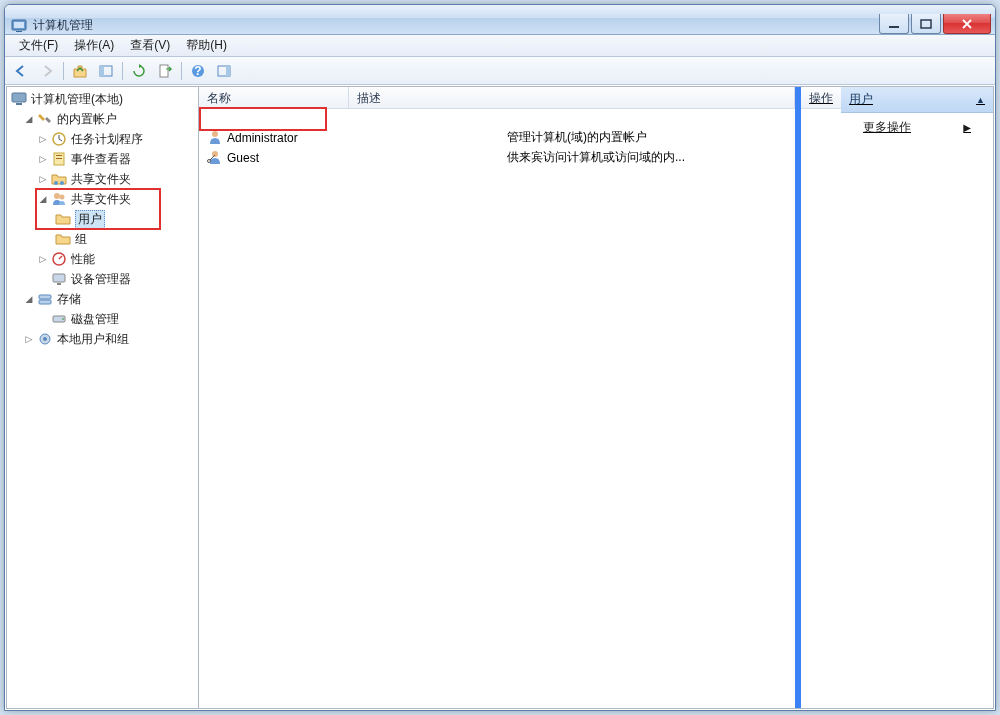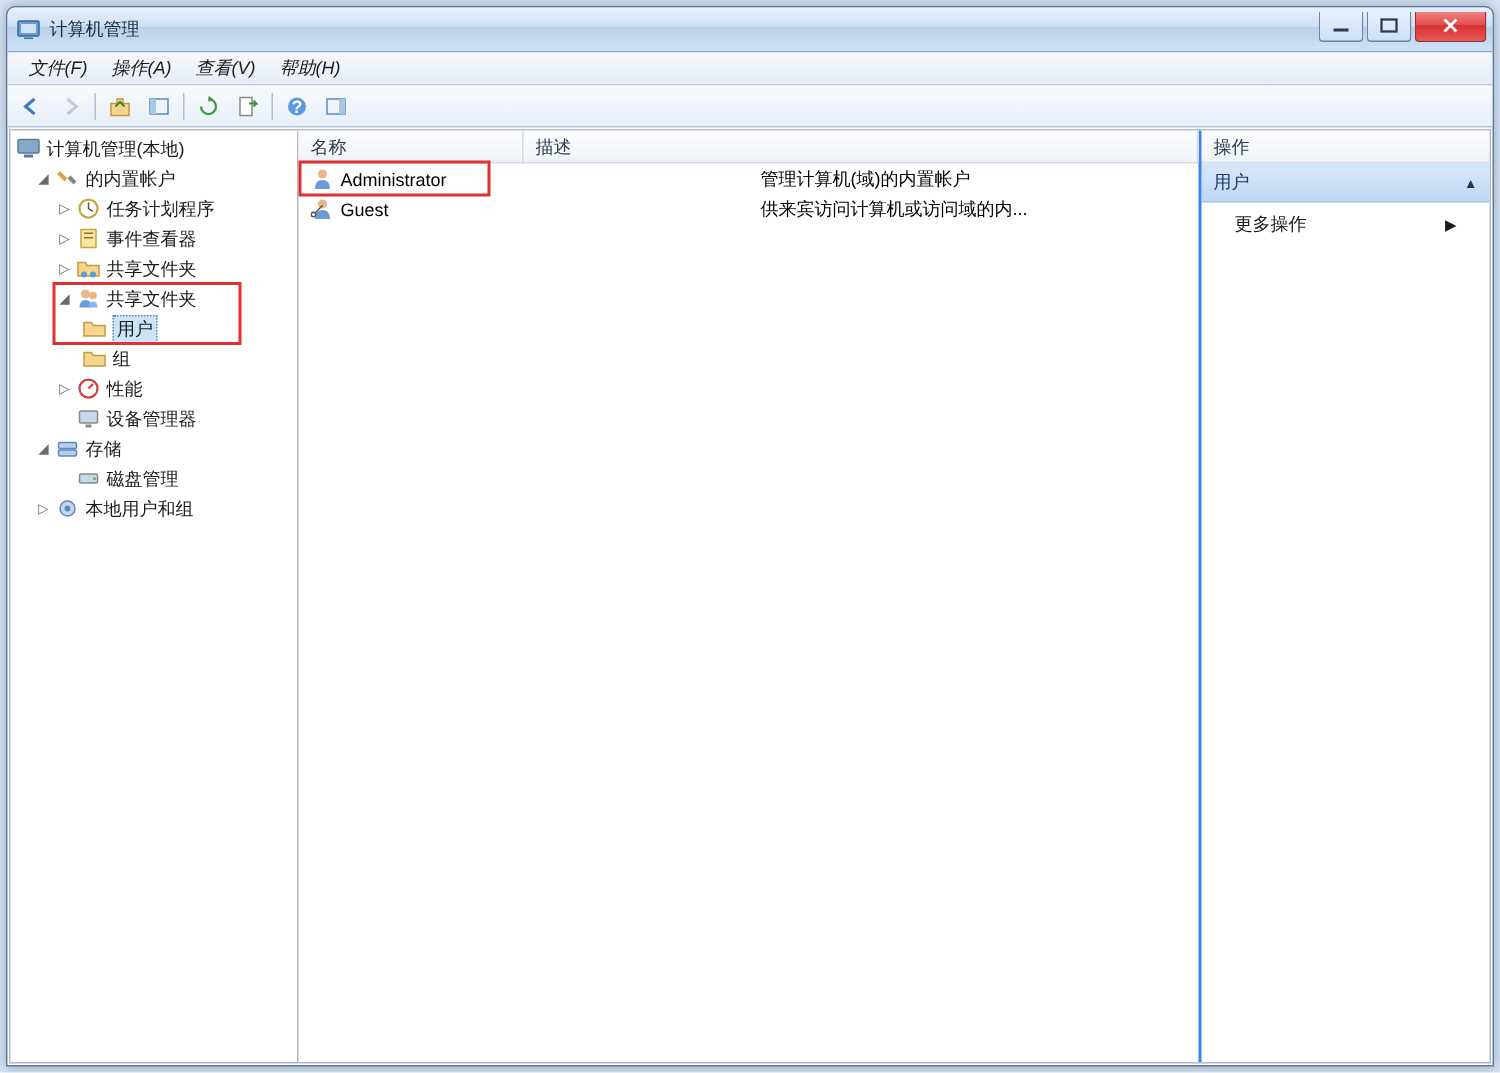--- a/index.html
+++ b/index.html
@@ -1,28 +1,28 @@
 <!DOCTYPE html>
 <html><head>
 <meta charset="utf-8">
 <style>
 * { box-sizing: border-box; margin: 0; padding: 0; font-family: "Microsoft YaHei", "Segoe UI", Tahoma, sans-serif; font-size: 12px; }
 body { background: #d4e4f5; width: 1000px; height: 715px; overflow: hidden; }
 
 .window { width: 992px; height: 707px; margin: 4px; background: #fff; border: 1px solid #5a7ca8; border-radius: 6px 6px 0 0; overflow: hidden; box-shadow: 0 0 8px rgba(0,0,0,0.3); display: flex; flex-direction: column; }
 
-.titlebar { height: 30px; background: linear-gradient(to bottom, #e9f1fb, #cddff3 45%, #b9d1ec 46%, #d0e2f5); border-bottom: 1px solid #8ca8c8; display: flex; align-items: center; padding: 0 2px 0 6px; }
+.titlebar { height: 30px; background: linear-gradient(to bottom, #e9f1fb, #cddff3 45%, #b9d1ec 46%, #d0e2f5); border-bottom: 1px solid #8ca8c8; display: flex; align-items: flex-end; padding: 0 2px 0 6px; }
 .titlebar .title-icon { width: 16px; height: 16px; margin-right: 6px; }
 .titlebar .title-text { flex: 1; color: #1a2b40; }
 .winbtns { display: flex; gap: 2px; margin-right: 2px; margin-top: -4px; }
 .winbtn { width: 30px; height: 20px; border: 1px solid #6a85a8; border-top: none; border-radius: 0 0 3px 3px; background: linear-gradient(to bottom, #e8f0fb, #cde0f4); display: flex; align-items: center; justify-content: center; cursor: pointer; }
 .winbtn.close { width: 48px; background: linear-gradient(to bottom, #f08080, #e05050 45%, #d83030 46%, #e85858); border-color: #a03030; }
 .winbtn svg { width: 12px; height: 10px; }
 
-.menubar { height: 22px; background: linear-gradient(to bottom, #f5f8fc, #e6edf7); border-bottom: 1px solid #b8c8da; display: flex; align-items: center; padding: 0 6px; font-style: italic; }
+.menubar { height: 22px; background: linear-gradient(to bottom, #f5f8fc, #e6edf7); border-bottom: 1px solid #b8c8da; display: flex; align-items: center; padding: 0 6px; }
 .menu-item { padding: 2px 8px; color: #1a1a1a; cursor: pointer; }
 
 .toolbar { height: 28px; background: linear-gradient(to bottom, #f8fafd, #e8eff8); border-bottom: 1px solid #b8c8da; display: flex; align-items: center; padding: 0 4px; gap: 2px; }
 .tool-btn { width: 24px; height: 22px; display: flex; align-items: center; justify-content: center; border: 1px solid transparent; border-radius: 3px; cursor: pointer; }
 .tool-btn.disabled { opacity: 0.4; cursor: default; }
 .tool-sep { width: 1px; height: 18px; background: #b0c0d4; margin: 0 2px; }
 
 .content { flex: 1; display: flex; background: #fff; border: 1px solid #b0b8c4; margin: 1px; overflow: hidden; }
 
 .tree-pane { width: 192px; border-right: 1px solid #b0b8c4; background: #fff; overflow-y: auto; padding: 2px; }
@@ -30,30 +30,30 @@
 .tree-item.selected .label { background: #cde4f7; border: 1px dotted #5a8cc8; padding: 0 2px; }
 .tree-toggle { width: 12px; height: 12px; display: flex; align-items: center; justify-content: center; color: #6a6a6a; font-size: 9px; margin-right: 2px; }
 .tree-icon { width: 16px; height: 16px; margin-right: 4px; flex-shrink: 0; }
 .tree-item .label { color: #1a1a1a; }
 .indent-0 { padding-left: 2px; }
 .indent-1 { padding-left: 14px; }
 .indent-2 { padding-left: 28px; }
 .indent-3 { padding-left: 46px; }
 .tree-redbox { position: absolute; border: 2px solid #e03030; pointer-events: none; }
 
-.center-pane { flex: 1; display: flex; flex-direction: column; border-right: 2px solid #3b82f6; }
+.center-pane { flex: 1; display: flex; flex-direction: column; border-right: 6px solid #3b82f6; gap: 18px; }
 .list-header { height: 22px; display: flex; background: linear-gradient(to bottom, #fdfdfe, #eef2f8); border-bottom: 1px solid #d4dce8; }
 .list-header-cell { padding: 3px 8px; border-right: 1px solid #d4dce8; color: #2a3a50; cursor: pointer; }
 .list-body { flex: 1; overflow-y: auto; }
 .list-row { display: flex; height: 20px; align-items: center; cursor: pointer; }
 .list-cell { padding: 0 8px; white-space: nowrap; overflow: hidden; text-overflow: ellipsis; display: flex; align-items: flex-end; }
 .list-cell .row-icon { width: 16px; height: 16px; margin-right: 4px; }
 .list-redbox { position: absolute; border: 2px solid #e03030; pointer-events: none; }
 
-.right-pane { width: 192px; display: flex; flex-direction: column; }
+.right-pane { width: 192px; display: flex; flex-direction: row; text-decoration: underline; }
 .right-header { height: 22px; background: linear-gradient(to bottom, #fdfdfe, #eef2f8); border-bottom: 1px solid #d4dce8; padding: 3px 8px; color: #2a3a50; }
 .right-body { flex: 1; padding: 0; }
 .action-title { background: linear-gradient(to bottom, #d8e8fb, #bfd8f4); padding: 4px 8px; color: #1a3a60; display: flex; justify-content: space-between; align-items: center; border-bottom: 1px solid #a8c4e4; }
 .action-link { padding: 6px 22px; color: #1a1a1a; cursor: pointer; display: flex; justify-content: space-between; align-items: center; }
 .arrow-right { font-size: 10px; }
 .arrow-up { font-size: 9px; }
 
 .tree-pane-wrap { position: relative; }
 .center-pane { position: relative; }
 </style>

